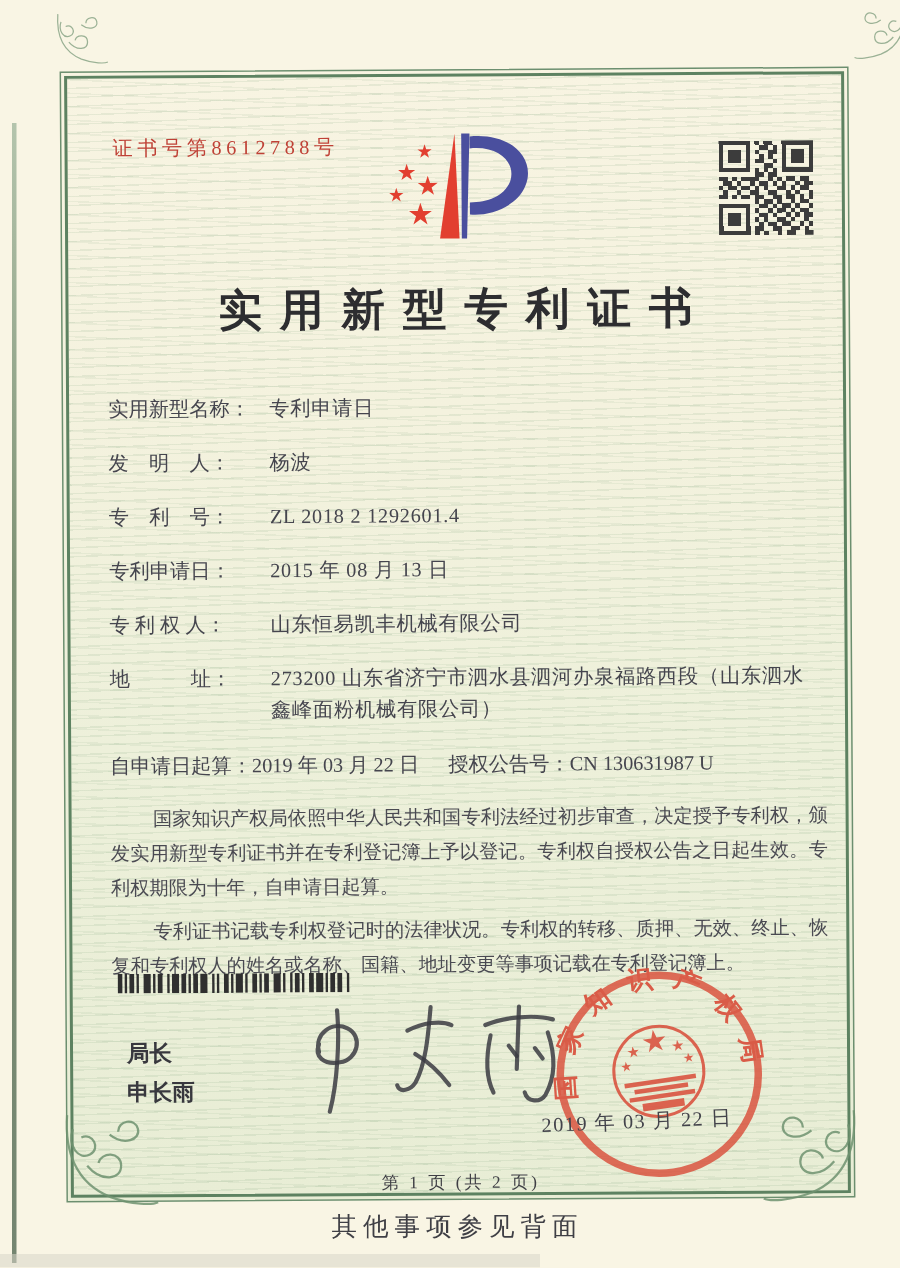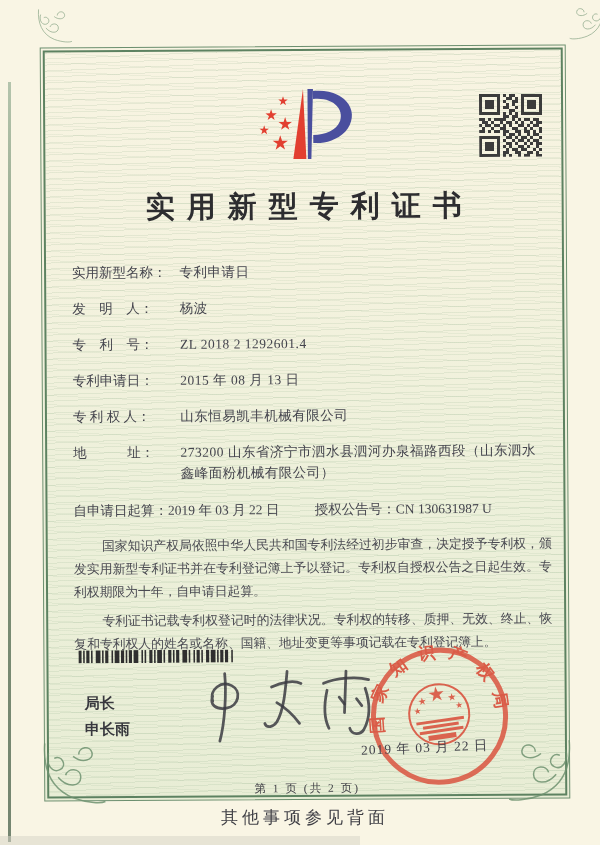--- a/index.html
+++ b/index.html
@@ -46,21 +46,21 @@
     font-size:29px;letter-spacing:12px;text-indent:12px;color:#2d2d30;font-weight:600;}
 
   .fields{position:absolute;left:26px;top:210px;width:480px;font-size:13.5px;
     color:#45454e;}
   .frow{margin-bottom:15px;line-height:21px;white-space:nowrap;}
   .frow .lab{display:inline-block;min-width:104px;vertical-align:top;font-family:Liberation Serif, serif;}
   .frow .val{letter-spacing:.5px;}
   .frow .val-wrap{display:inline-block;white-space:normal;width:356px;
     vertical-align:top;line-height:21px;}
   .grant-row{margin-top:16px;line-height:21px;white-space:nowrap;}
-  .grant-row .pair2{margin-left:32px;}
+  .grant-row .pair2{margin-left:16px;}
 
   .paras{margin-top:14px;width:478px;font-size:12.8px;line-height:1.8;
     text-align:justify;color:#4a4a52;}
   .paras p{margin:0 0 6px 0;text-indent:2.2em;}
 
   .barcode{position:absolute;left:30px;top:597px;width:156px;height:13px;}
   .barcode svg{width:100%;height:100%;}
   .barcode rect{fill:#2f2f2f;}
 
   .officer{position:absolute;left:36px;top:638px;
@@ -106,20 +106,21 @@
       <svg viewBox="0 0 70 70">
           <path d="M4,4 C2,30 10,52 34,62 C50,68 64,68 68,66 M8,14 C4,26 12,36 20,32 C28,28 22,16 14,20 M18,40 C28,52 42,50 42,40 C42,30 28,30 26,38 M34,18 C44,26 56,22 54,14 C52,6 40,8 40,16"></path>
         </svg>
     </div>
     <div class="corner c-br">
       <svg viewBox="0 0 70 70">
           <path d="M4,4 C2,30 10,52 34,62 C50,68 64,68 68,66 M8,14 C4,26 12,36 20,32 C28,28 22,16 14,20 M18,40 C28,52 42,50 42,40 C42,30 28,30 26,38 M34,18 C44,26 56,22 54,14 C52,6 40,8 40,16"></path>
         </svg>
     </div>
 
+    <div class="cert-no">证书号第8612788号</div>
 
     <div class="logo">
       <svg viewBox="0 0 150 110">
         <defs>
           <path id="st" d="M0,-1 L0.2245,-0.309 0.951,-0.309 0.3633,0.118 0.5878,0.809 0,0.382 -0.5878,0.809 -0.3633,0.118 -0.951,-0.309 -0.2245,-0.309 Z"></path>
         </defs>
         <polygon points="70,20 60,90 73,90" fill="#e23f30"></polygon>
         <polygon points="74.5,20 80,20 78,90 74.5,90" fill="#4a4f9e"></polygon>
         <path d="M80,22 C113,19 129,44 112,63 C103,72 90,75 80,74 L80,66 C92,66 103,62 107,52 C111,40 100,28 80,30 Z" fill="#4a4f9e"></path>
         <g fill="#e23f30">

